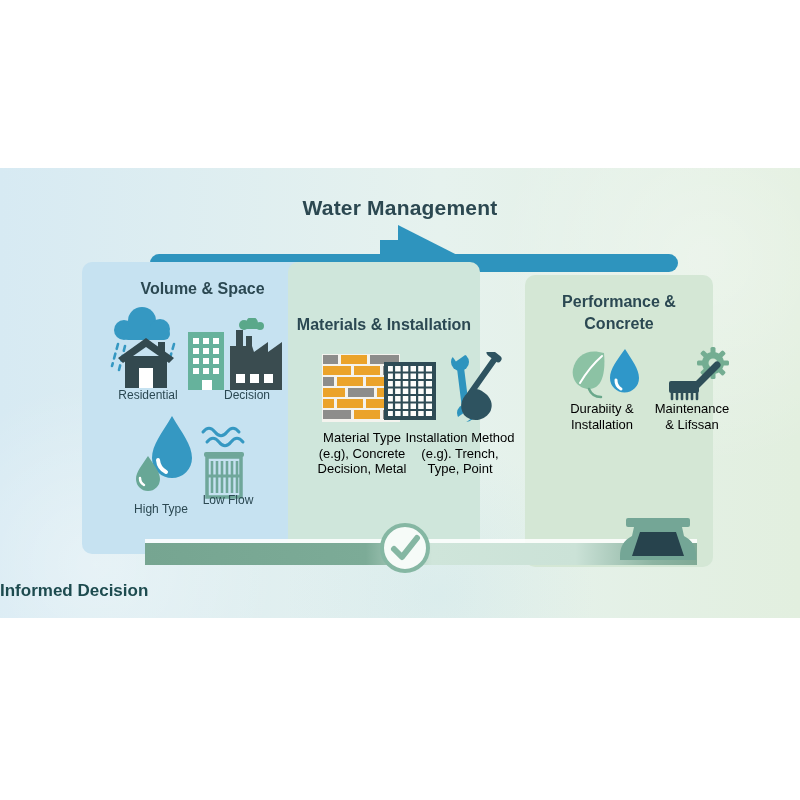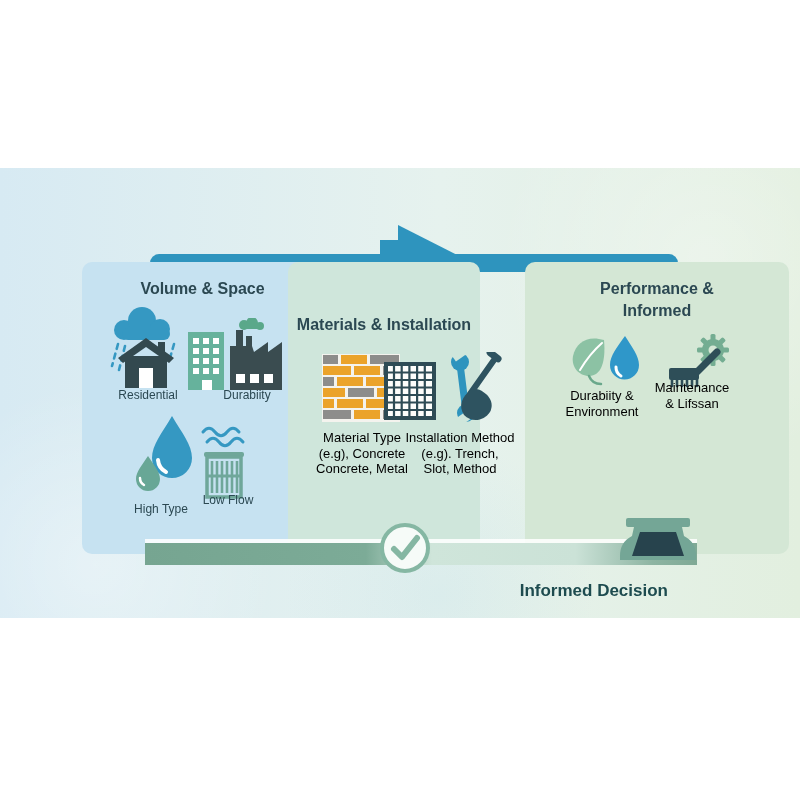--- a/index.html
+++ b/index.html
@@ -10,42 +10,43 @@
           radial-gradient(circle 260px at 12% 88%, rgba(255,255,255,0.35), rgba(255,255,255,0) 70%),
           radial-gradient(circle 300px at 88% 20%, rgba(255,255,255,0.30), rgba(255,255,255,0) 70%),
           radial-gradient(circle 220px at 55% 95%, rgba(185,220,230,0.25), rgba(255,255,255,0) 70%),
           linear-gradient(90deg,#d7eaf3 0%,#e6f2ee 55%,#e2efdf 100%);}
   .title{position:absolute;left:0;top:196px;width:800px;margin:0;text-align:center;
          font-size:21px;font-weight:bold;color:#2c4851;letter-spacing:0.2px;}
   .arrow{position:absolute;left:140px;top:222px;}
   .panel{position:absolute;top:262px;height:292px;border-radius:10px;}
   .p1{left:42px;width:241px;background:#c6e2f1;margin-left:40px;}
   .p2{left:288px;width:192px;background:#cfe6db;}
-  .p3{left:525px;width:264px;background:#d4e7d5;}
+  .p3{left:525px;width:188px;background:#d4e7d5;margin-top:13px;}
   .ptitle{position:absolute;left:0;width:100%;margin:0;text-align:center;
           font-size:16px;font-weight:bold;color:#2b4852;line-height:22px;}
   .icon{position:absolute;}
   .lbl{position:absolute;transform:translateX(-50%);font-size:12px;color:#2b4852;
        white-space:nowrap;text-align:center;}
   .tcol{position:absolute;width:120px;font-size:13px;line-height:15.5px;
         text-align:center;color:#000000;}
   .bar{position:absolute;left:145px;top:543px;width:552px;height:22px;
        background:linear-gradient(90deg,#76a591 0%,#7cab97 40%,#cfe5da 52%,#cbe2d7 78%,#8db4a2 92%,#7fa995 100%);}
   .bar-hi{position:absolute;left:145px;top:539px;width:552px;height:4px;background:rgba(255,255,255,0.85);}
   .check{position:absolute;left:379px;top:522px;}
   .drain{position:absolute;left:618px;top:512px;}
-  .footer-lbl{position:absolute;left:0;top:581px;width:668px;text-align:right;
+  .footer-lbl{position:absolute;left:0;top:581px;width:668px;text-align:left;
               font-size:17px;font-weight:bold;color:#1d4b4f;}
 </style>
 </head>
 <body>
 
 <div class="stage">
   <div class="band"></div>
 
+  <h1 class="title">Water Management</h1>
 
   <svg class="arrow" width="560" height="92" viewBox="0 0 560 92">
     <rect x="10" y="32" width="528" height="18" rx="9" fill="#2e94be"></rect>
     <rect x="240" y="18" width="20" height="16" fill="#2e94be"></rect>
     <polygon points="258,3 333,41 258,79" fill="#2e94be"></polygon>
     <path d="M190,48 C212,51 224,62 227,78 C230,62 240,51 258,49 L258,50 L190,50 Z" fill="#2e94be"></path>
   </svg>
 
   <section class="panel p1">
     <h2 class="ptitle" style="top:16px">Volume &amp; Space</h2>
@@ -95,21 +96,21 @@
       </g>
       <path d="M44,72 L44,28 L50,28 L50,12 L57,12 L57,28 L60,28 L60,18 L66,18 L66,28 L68,34 L82,24 L82,34 L96,24 L96,72 Z" fill="#3a4c50"></path>
       <g fill="#ffffff">
         <rect x="50" y="56" width="9" height="9"></rect>
           <rect x="64" y="56" width="9" height="9"></rect>
           <rect x="78" y="56" width="9" height="9"></rect>
       </g>
     </svg>
 
     <div class="lbl" style="left:66px;top:126px">Residential</div>
-    <div class="lbl" style="left:165px;top:126px">Durabiity</div>
+    <div class="lbl" style="left:165px;top:126px">Decision</div>
 
     <svg class="icon" style="left:50px;top:152px" width="64" height="84" viewBox="0 0 64 84">
       <path d="M40,2 C50,19 60,31 60,44 a20,20 0 1 1 -40,0 C20,31 30,19 40,2 Z" fill="#3598c2"></path>
       <path d="M26,46 a15,15 0 0 0 8,12" fill="none" stroke="#ffffff" stroke-width="4" stroke-linecap="round"></path>
       <path d="M16,42 C22,51 28,58 28,65 a12,12 0 1 1 -24,0 C4,58 10,51 16,42 Z" fill="#68a796"></path>
       <path d="M8,64 a8,8 0 0 0 4,7" fill="none" stroke="#ffffff" stroke-width="2.5" stroke-linecap="round"></path>
     </svg>
 
     <svg class="icon" style="left:118px;top:162px" width="48" height="78" viewBox="0 0 48 78">
       <g fill="none" stroke="#3598c2" stroke-width="3" stroke-linecap="round">
@@ -172,33 +173,33 @@
       <circle cx="28" cy="61" r="9" fill="#2e94be"></circle>
       <rect x="18" y="63" width="13" height="9" fill="#cfe6db" transform="rotate(-35 24 67)"></rect>
       <rect x="48" y="0" width="17" height="7" rx="3.5" fill="#2e5360" transform="rotate(38 56 3)"></rect>
       <path d="M56,8 L32,42" stroke="#2e5360" stroke-width="6" stroke-linecap="round"></path>
       <path d="M33,38 C24,44 20,54 26,63 C34,71 46,69 52,60 C57,50 50,42 42,38 C39,36.5 35.5,36.5 33,38 Z" fill="#2e5360"></path>
     </svg>
 
     <div class="tcol" style="left:14px;top:168px">
       <div>Material Type</div>
       <div>(e.g), Concrete</div>
-      <div>Concrete, Metal</div>
+      <div>Decision, Metal</div>
     </div>
     <div class="tcol" style="left:112px;top:168px">
       <div>Installation Method</div>
       <div>(e.g). Trench,</div>
-      <div>Slot, Method</div>
+      <div>Type, Point</div>
     </div>
   </section>
 
   <section class="panel p3">
     <h2 class="ptitle" style="top:16px">
       <span style="display:block">Performance &amp;</span>
-      <span style="display:block">Informed</span>
+      <span style="display:block">Concrete</span>
     </h2>
 
     <svg class="icon" style="left:45px;top:72px" width="72" height="58" viewBox="0 0 72 58">
       <path d="M34,6 C18,1 6,8 3,22 C1,33 9,42 19,42 C31,42 36,28 34,6 Z" fill="#8cc2a4"></path>
       <path d="M10,36 C16,26 24,16 32,9" fill="none" stroke="#ffffff" stroke-width="2" stroke-linecap="round"></path>
       <path d="M19,42 C21,47 25,50 31,50" fill="none" stroke="#6aa88b" stroke-width="2.5" stroke-linecap="round"></path>
       <path d="M55,2 C62,13 69,22 69,31 a14.5,14.5 0 1 1 -29,0 C40,22 47,13 55,2 Z" fill="#2f97c9"></path>
       <path d="M46,33 a10,10 0 0 0 5,9" fill="none" stroke="#ffffff" stroke-width="3" stroke-linecap="round"></path>
     </svg>
 
@@ -222,23 +223,23 @@
           <line x1="14" y1="48" x2="14" y2="54"></line>
         <line x1="19" y1="48" x2="19" y2="54"></line>
           <line x1="24" y1="48" x2="24" y2="54"></line>
         <line x1="29" y1="48" x2="29" y2="54"></line>
           <line x1="34" y1="48" x2="34" y2="54"></line>
       </g>
     </svg>
 
     <div class="tcol" style="left:17px;top:126px">
       <div>Durabiity &amp;</div>
-      <div>Environment</div>
-    </div>
-    <div class="tcol" style="left:107px;top:118px">
+      <div>Installation</div>
+    </div>
+    <div class="tcol" style="left:107px;top:126px">
       <div>Maintenance</div>
       <div>&amp; Lifssan</div>
     </div>
   </section>
 
   <div class="bar-hi"></div>
   <div class="bar"></div>
 
   <svg class="drain" width="80" height="54" viewBox="0 0 80 54">
     <rect x="8" y="6" width="64" height="9" rx="2" fill="#74a696"></rect>

